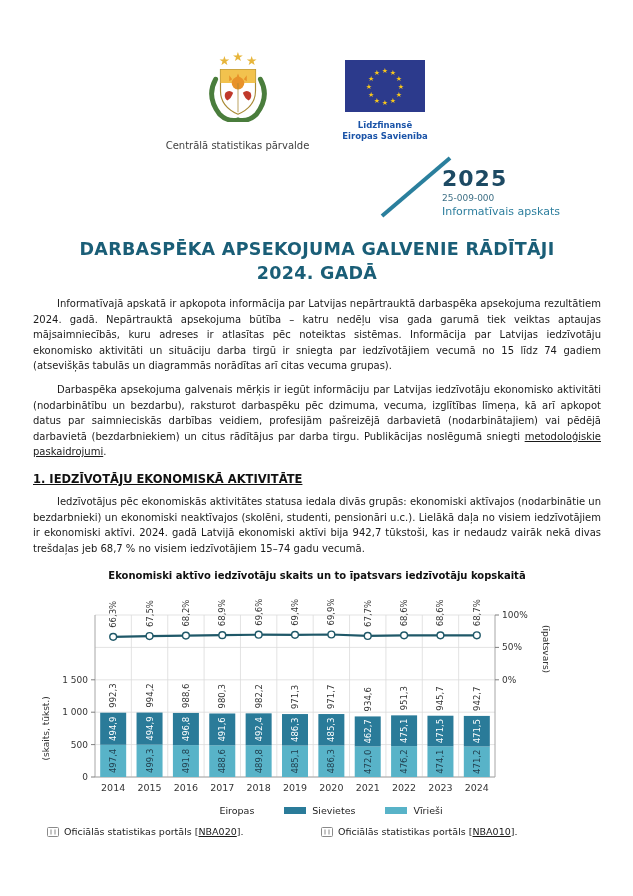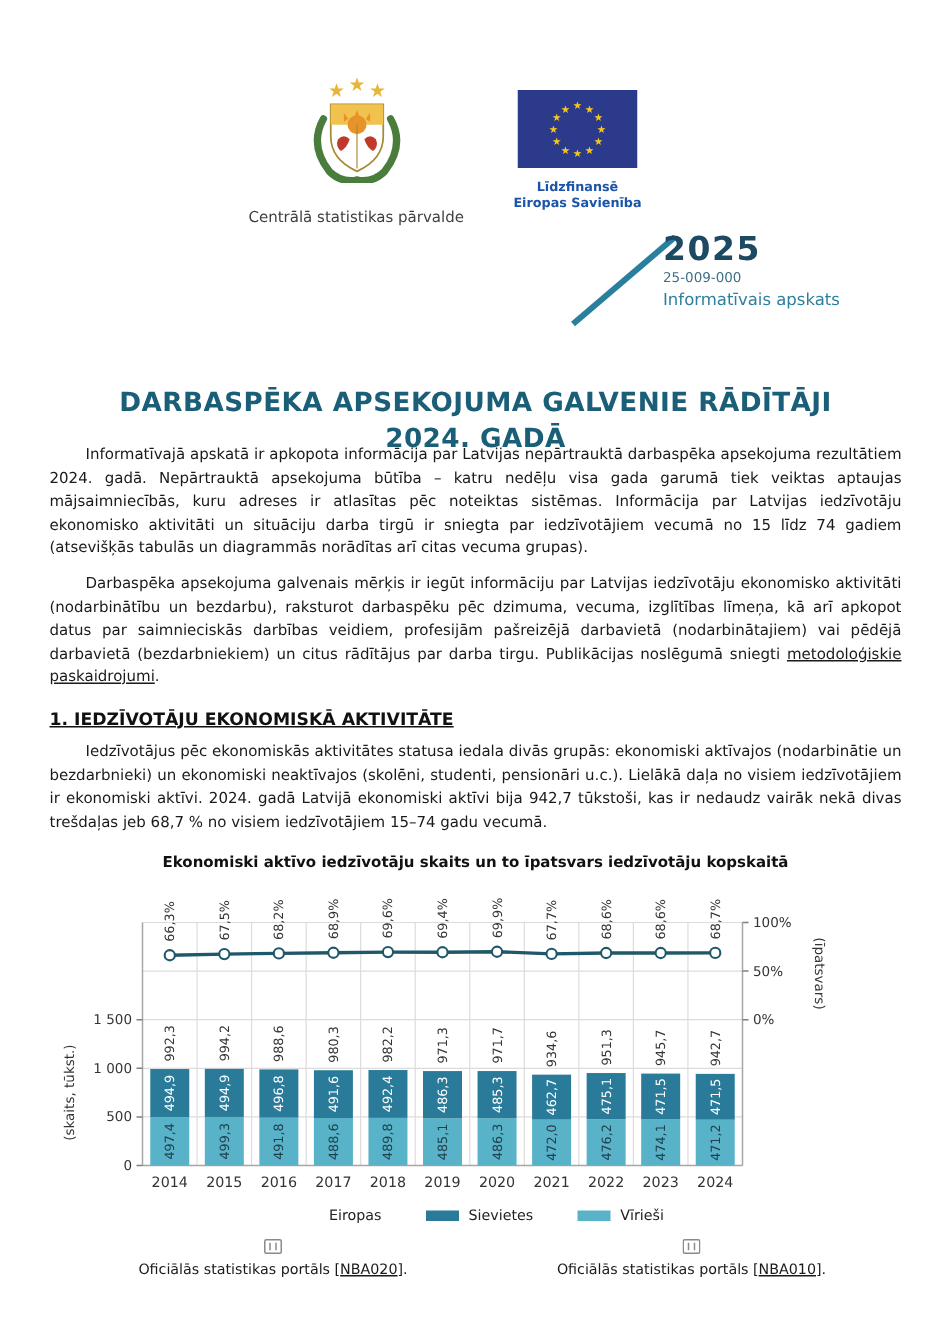--- a/index.html
+++ b/index.html
@@ -6,43 +6,43 @@
   .page{position:relative;width:633px;height:896px;background:#fff;overflow:hidden;
         font-family:"DejaVu Sans","Liberation Sans",sans-serif;color:#1a1a1a;}
   
   .coat-block{position:absolute;left:160px;top:52px;width:155px;text-align:center;}
   .coat-caption{font-size:10px;color:#3f3f3f;margin-top:14px;}
   .flag-block{position:absolute;left:341px;top:60px;width:88px;text-align:center;}
   .flag-caption{font-size:8.5px;font-weight:bold;color:#1b54a8;line-height:1.25;margin-top:4px;}
   
   .pub-block{position:absolute;left:378px;top:152px;width:230px;height:78px;}
   .pub-line{position:absolute;left:0;top:2px;}
-  .pub-text{position:absolute;left:64px;top:4px;}
+  .pub-text{position:absolute;left:64px;top:16px;}
   .pub-year{font-size:22px;font-weight:bold;color:#1d4a63;letter-spacing:1px;line-height:1;}
   .pub-code{font-size:9px;color:#3e7086;margin-top:3px;}
   .pub-type{font-size:11px;color:#2e7f9e;margin-top:2px;}
   
   .doc-title{position:absolute;left:33px;right:32px;top:238px;text-align:center;
-             font-size:17.5px;font-weight:bold;color:#1a5e77;line-height:1.35;letter-spacing:.3px;margin-top:20px;}
+             font-size:17.5px;font-weight:bold;color:#1a5e77;line-height:1.35;letter-spacing:.3px;}
   
   .content{position:absolute;left:33px;right:32px;top:296px;}
   .content p{font-size:10px;line-height:15.6px;text-align:justify;text-indent:24px;margin:0 0 8px 0;}
   a.doclink{color:#1a1a1a;text-decoration:underline;cursor:pointer;}
   .section-heading{font-size:11.5px;font-weight:bold;color:#111;margin:12px 0 8px 0;text-decoration:underline;}
   .chart-title{text-align:center;font-size:10px;font-weight:bold;color:#111;margin:14px 0 4px 0;}
   
   .chart-wrap{margin-left:2px;}
   svg text{font-family:"DejaVu Sans","Liberation Sans",sans-serif;}
   
   .legend{display:flex;justify-content:center;align-items:center;gap:30px;margin-top:2px;font-size:9.5px;color:#222;}
   .legend-item{display:flex;align-items:center;gap:6px;}
   .swatch{width:22px;height:7px;display:inline-block;}
   
   .footer{display:flex;margin-top:10px;font-size:9.5px;color:#1a1a1a;}
-  .footer-item{width:50%;box-sizing:border-box;display:flex;align-items:center;gap:5px;flex-direction:column;}
+  .footer-item{width:50%;box-sizing:border-box;display:flex;align-items:center;gap:5px;}
   .footer-item:first-child{padding-left:14px;}
   .footer-item:last-child{padding-left:4px;}
   .portal-icon{flex:0 0 auto;}
 </style>
 </head>
 <body>
 
 <div class="page">
 
   <div class="coat-block">

